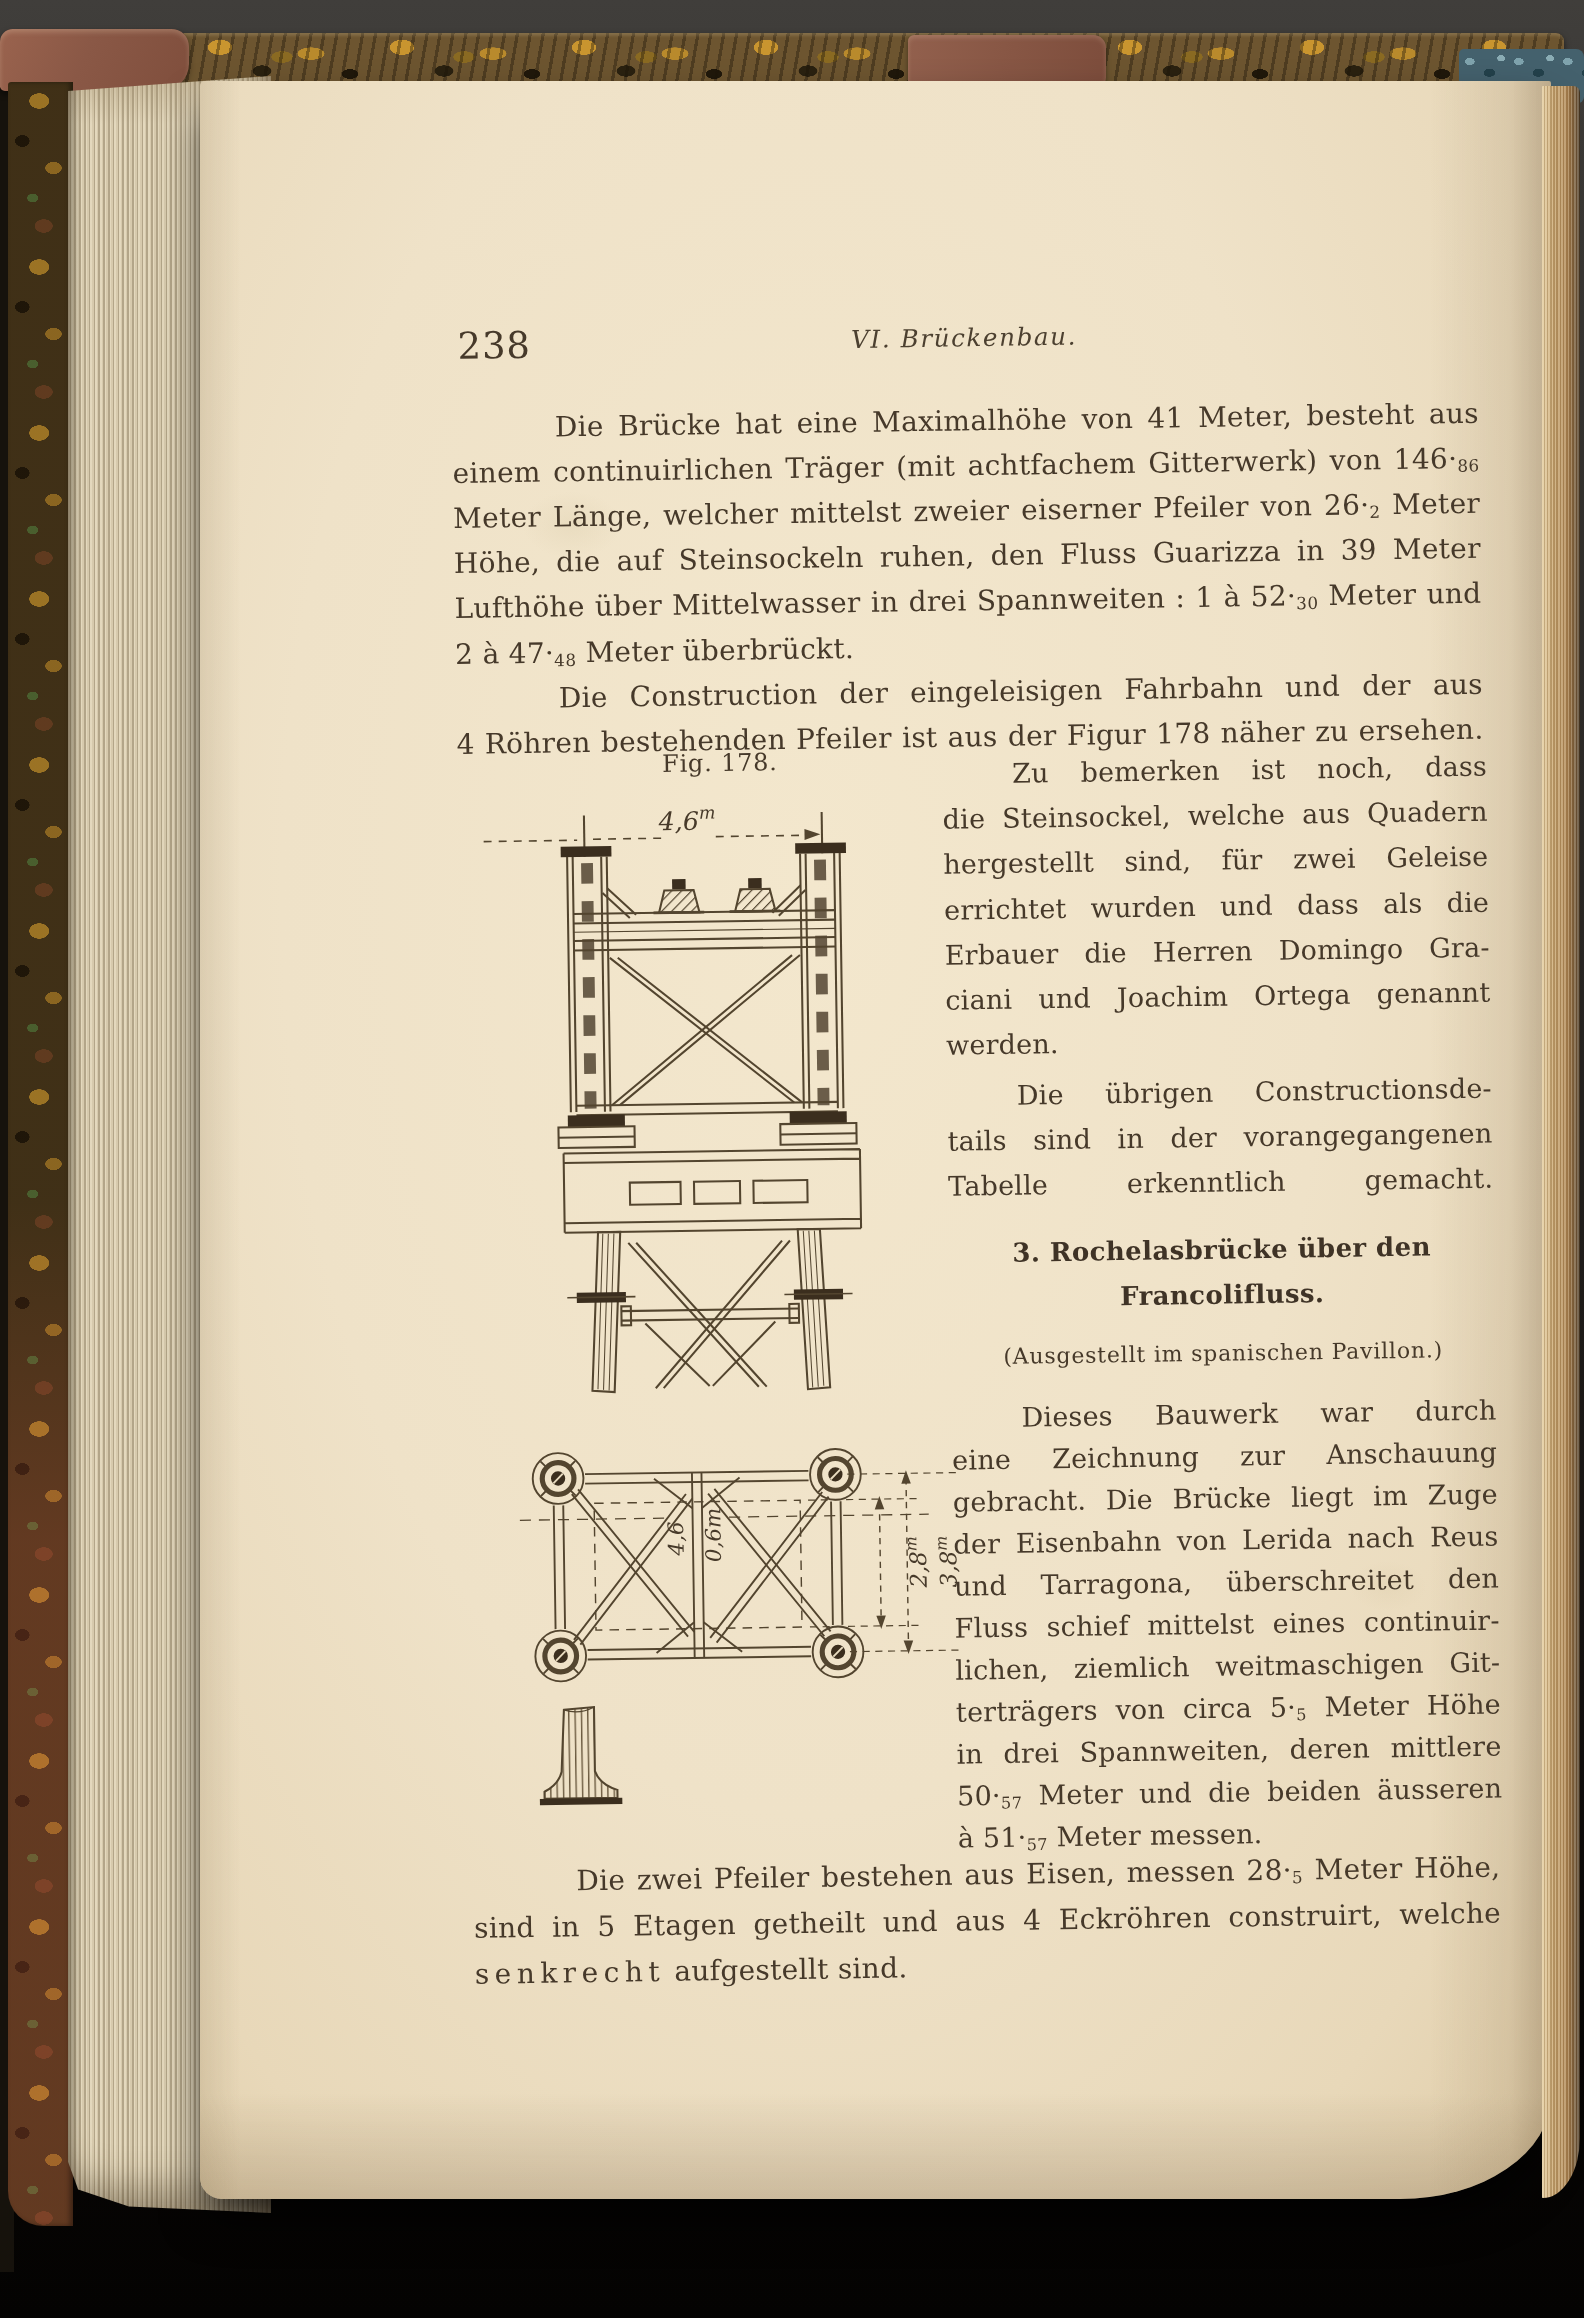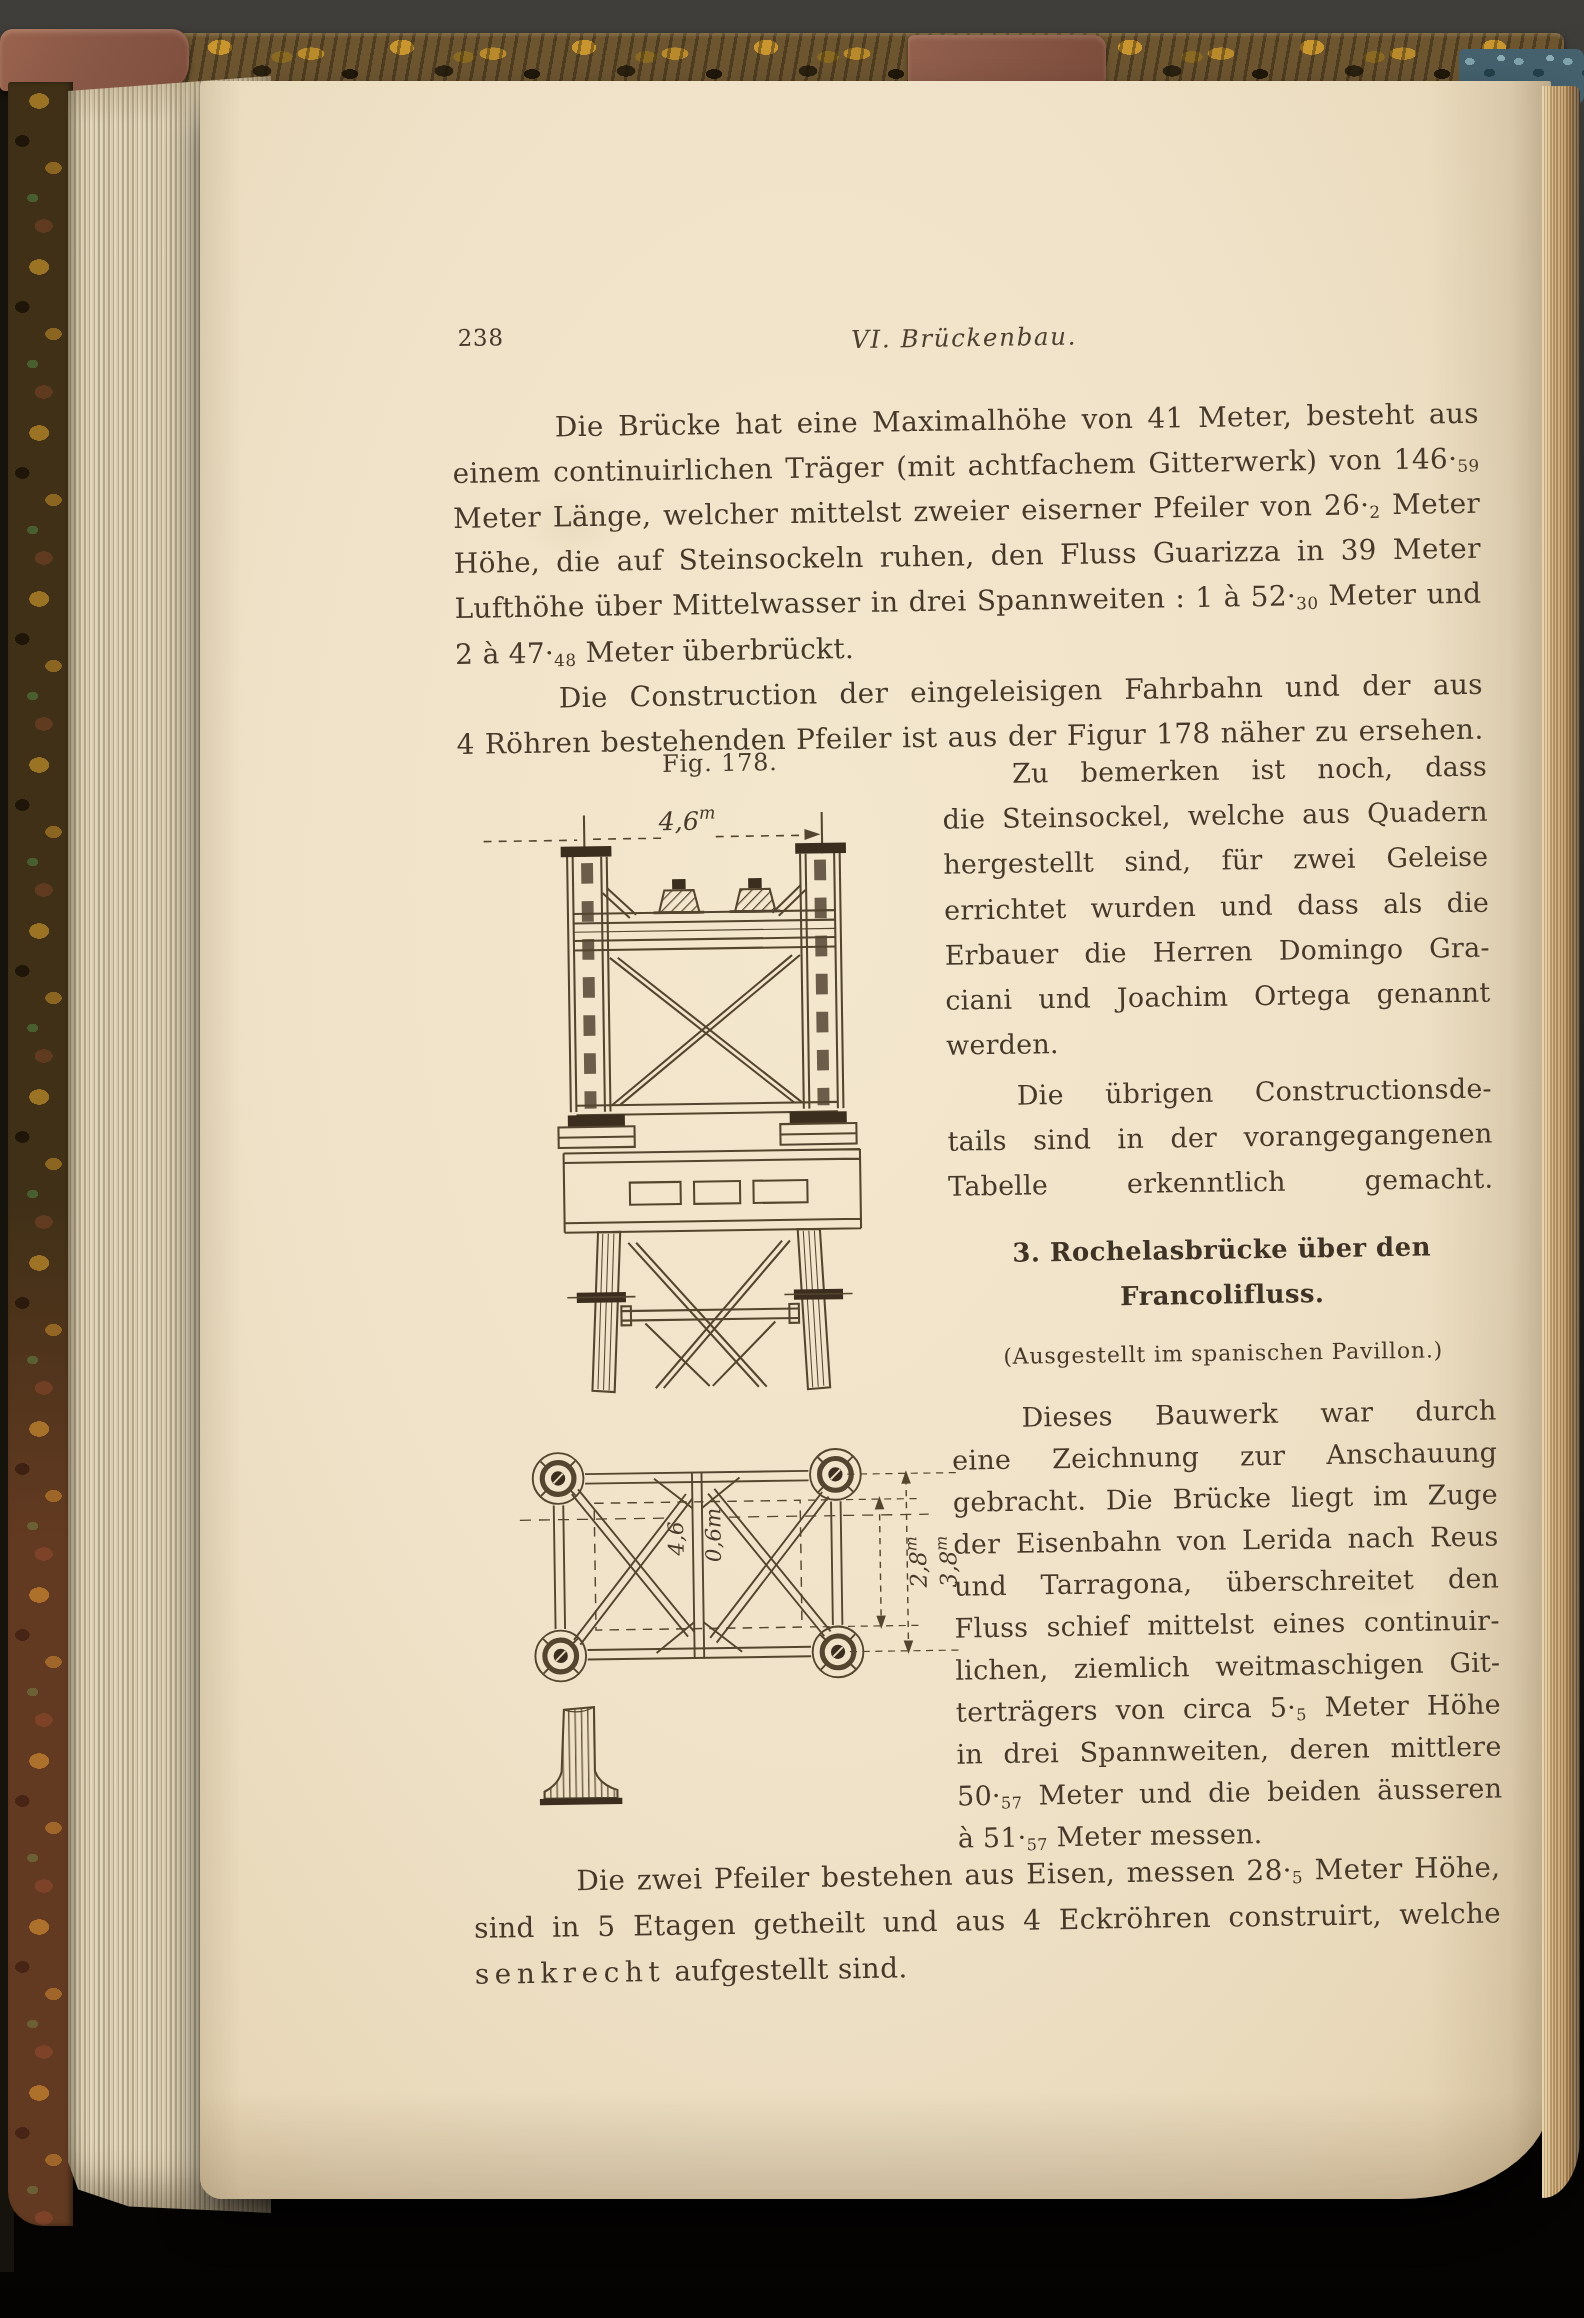--- a/index.html
+++ b/index.html
@@ -92,21 +92,21 @@
     position:absolute;left:1542px;top:86px;width:38px;height:2112px;z-index:5;
     background:
       repeating-linear-gradient(90deg, rgba(255,245,220,.25) 0 1.6px, rgba(120,90,50,.25) 1.6px 3.2px),
       linear-gradient(90deg,#e2cb9f 0,#c7a470 30%,#a87f4e 68%,#55402a 94%,#2b2015 100%);
     border-radius:2.4px 22px 127px 2.4px / 2.4px 22px 206px 2.4px;
   }
   
   .content{position:absolute;left:0;top:0;width:1584px;height:2319px;z-index:6;
     transform:rotate(-0.85deg);transform-origin:792px 1109px;color:#46392a;}
   .abs{position:absolute;}
-  .page-number{left:469px;top:320px;font-size:23px;letter-spacing:0.8px;}
+  .page-number{left:469px;top:320px;font-size:37px;letter-spacing:0.8px;}
   .running-header{left:462px;top:326px;width:1027px;text-align:center;font-style:italic;font-size:24.6px;letter-spacing:1.6px;color:#4c4030;}
   .bl{left:462px;width:1027px;font-size:28px;letter-spacing:0.3px;text-align:justify;text-align-last:justify;white-space:normal;line-height:1.1;}
   .rl{left:947px;width:545px;font-size:27px;letter-spacing:0.2px;text-align:justify;text-align-last:justify;line-height:1.1;}
   .indent{text-indent:103px;}
   .rindent{text-indent:70px;}
   .last{text-align-last:left;}
   .fig-caption{left:630px;top:748px;width:190px;text-align:center;font-size:24px;letter-spacing:0.8px;}
   .rc-heading{left:947px;width:545px;text-align:center;font-weight:bold;font-size:26px;letter-spacing:0.4px;color:#3f3326;}
   .rc-subnote{left:947px;top:1347px;width:545px;text-align:center;font-size:22px;letter-spacing:0.8px;}
   .dsub{font-size:.6em;vertical-align:-0.22em;letter-spacing:0.4px;}
@@ -125,21 +125,21 @@
 <div class="page-stack"></div>
 <div class="main-page"></div>
 <div class="facing-edge"></div>
 
 <div class="content">
 
   <div class="abs page-number">238</div>
   <div class="abs running-header">VI. Brückenbau.</div>
 
   <div class="abs bl indent fmt" style="top:409px">Die Brücke hat eine Maximalhöhe von 41 Meter, besteht aus</div>
-  <div class="abs bl fmt" style="top:454px">einem continuirlichen Träger (mit achtfachem Gitterwerk) von 146·<span class="dsub">59</span></div>
+  <div class="abs bl fmt" style="top:454px">einem continuirlichen Träger (mit achtfachem Gitterwerk) von 146·<span class="dsub">86</span></div>
   <div class="abs bl fmt" style="top:499px">Meter Länge, welcher mittelst zweier eiserner Pfeiler von 26·<span class="dsub">2</span> Meter</div>
   <div class="abs bl fmt" style="top:544px">Höhe, die auf Steinsockeln ruhen, den Fluss Guarizza in 39 Meter</div>
   <div class="abs bl fmt" style="top:589px">Lufthöhe über Mittelwasser in drei Spannweiten : 1 à 52·<span class="dsub">30</span> Meter und</div>
   <div class="abs bl last fmt" style="top:635px">2 à 47·<span class="dsub">48</span> Meter überbrückt.</div>
 
   <div class="abs bl indent fmt" style="top:680px">Die Construction der eingeleisigen Fahrbahn und der aus</div>
   <div class="abs bl fmt" style="top:725px">4 Röhren bestehenden Pfeiler ist aus der Figur 178 näher zu ersehen.</div>
 
   <div class="abs fig-caption">Fig. 178.</div>
 

